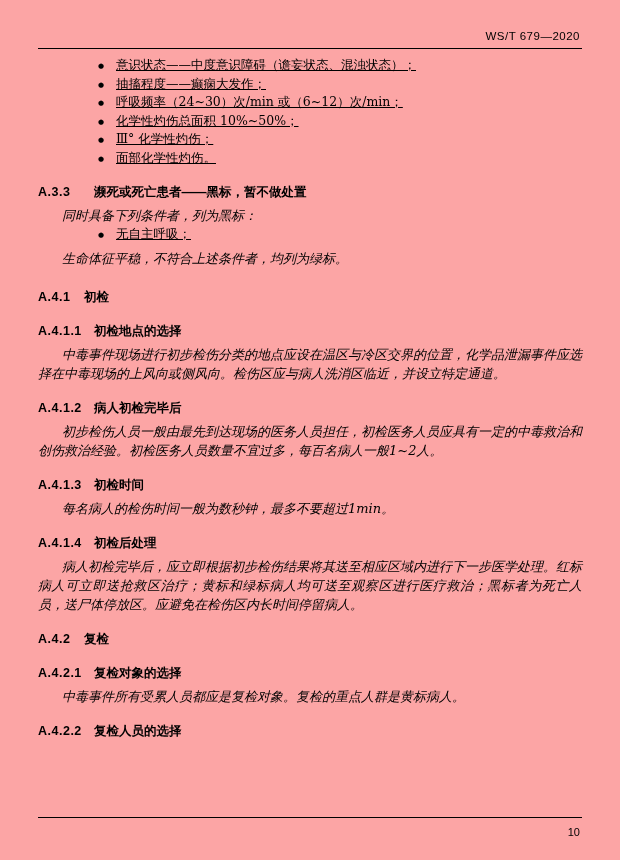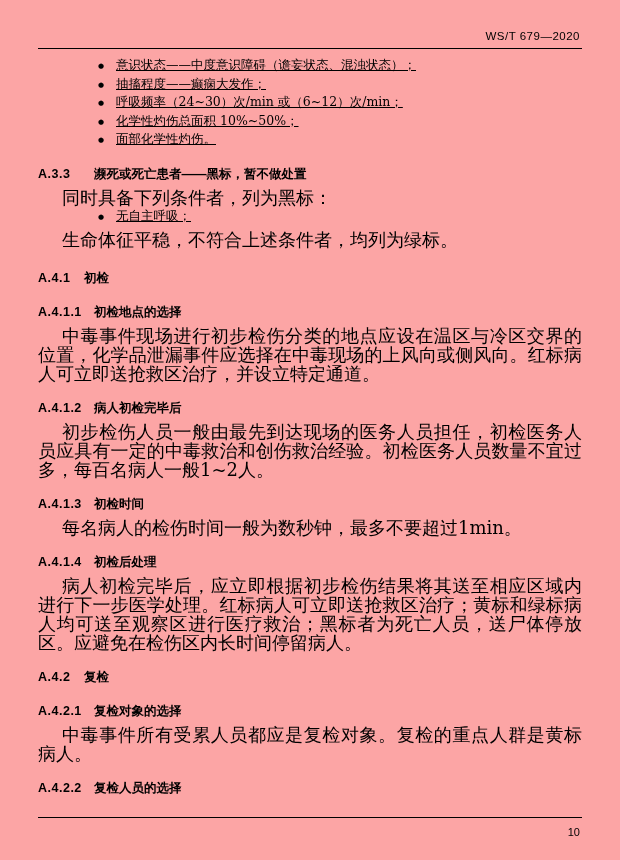--- a/index.html
+++ b/index.html
@@ -71,26 +71,27 @@
   }
   .clause .num {
     display: inline-block;
     min-width: 46px;
     letter-spacing: 0.5px;
   }
   .clause.level1 .num { min-width: 40px; }
   .clause.level2 .num { min-width: 46px; }
   .clause.level3 .num { min-width: 56px; }
   .para {
-    font-size: 18px;
+    font-size: 13px;
     line-height: 19px;
     text-indent: 24px;
     text-align: justify;
     margin-top: 5px;
     margin-bottom: 0;
+    font-style: italic;
   }
   .bullet-block { margin-top: 5px; }
   .footer {
     position: absolute;
     right: 40px;
     bottom: 22px;
     font-family: "Liberation Sans", sans-serif;
     font-size: 11px;
   }
   .bottomrule {
@@ -109,20 +110,21 @@
   <div class="header">WS/T 679—2020</div>
   <div class="rule"></div>
 
   <div class="content">
 
     <ul class="bullets">
       <li>意识状态——中度意识障碍（谵妄状态、混浊状态）；</li>
       <li>抽搐程度——癫痫大发作；</li>
       <li>呼吸频率（24~30）次/min 或（6~12）次/min；</li>
       <li>化学性灼伤总面积 10%~50%；</li>
+      <li>Ⅲ° 化学性灼伤；</li>
       <li>面部化学性灼伤。</li>
     </ul>
 
     <div class="clause level3">
       <span class="num">A.3.3</span><span>濒死或死亡患者——黑标，暂不做处置</span>
     </div>
     <p class="para">同时具备下列条件者，列为黑标：</p>
     <ul class="bullets bullet-block">
       <li>无自主呼吸；</li>
     </ul>
@@ -130,21 +132,21 @@
     <p class="para">生命体征平稳，不符合上述条件者，均列为绿标。</p>
 
 
     <div class="clause level2" style="margin-top:20px">
       <span class="num">A.4.1</span><span>初检</span>
     </div>
 
     <div class="clause level3">
       <span class="num">A.4.1.1</span><span>初检地点的选择</span>
     </div>
-    <p class="para">中毒事件现场进行初步检伤分类的地点应设在温区与冷区交界的位置，化学品泄漏事件应选择在中毒现场的上风向或侧风向。红标病人可立即送抢救区治疗，并设立特定通道。</p>
+    <p class="para">中毒事件现场进行初步检伤分类的地点应设在温区与冷区交界的位置，化学品泄漏事件应选择在中毒现场的上风向或侧风向。检伤区应与病人洗消区临近，并设立特定通道。</p>
 
     <div class="clause level3">
       <span class="num">A.4.1.2</span><span>病人初检完毕后</span>
     </div>
     <p class="para">初步检伤人员一般由最先到达现场的医务人员担任，初检医务人员应具有一定的中毒救治和创伤救治经验。初检医务人员数量不宜过多，每百名病人一般1~2人。</p>
 
     <div class="clause level3">
       <span class="num">A.4.1.3</span><span>初检时间</span>
     </div>
     <p class="para">每名病人的检伤时间一般为数秒钟，最多不要超过1min。</p>

